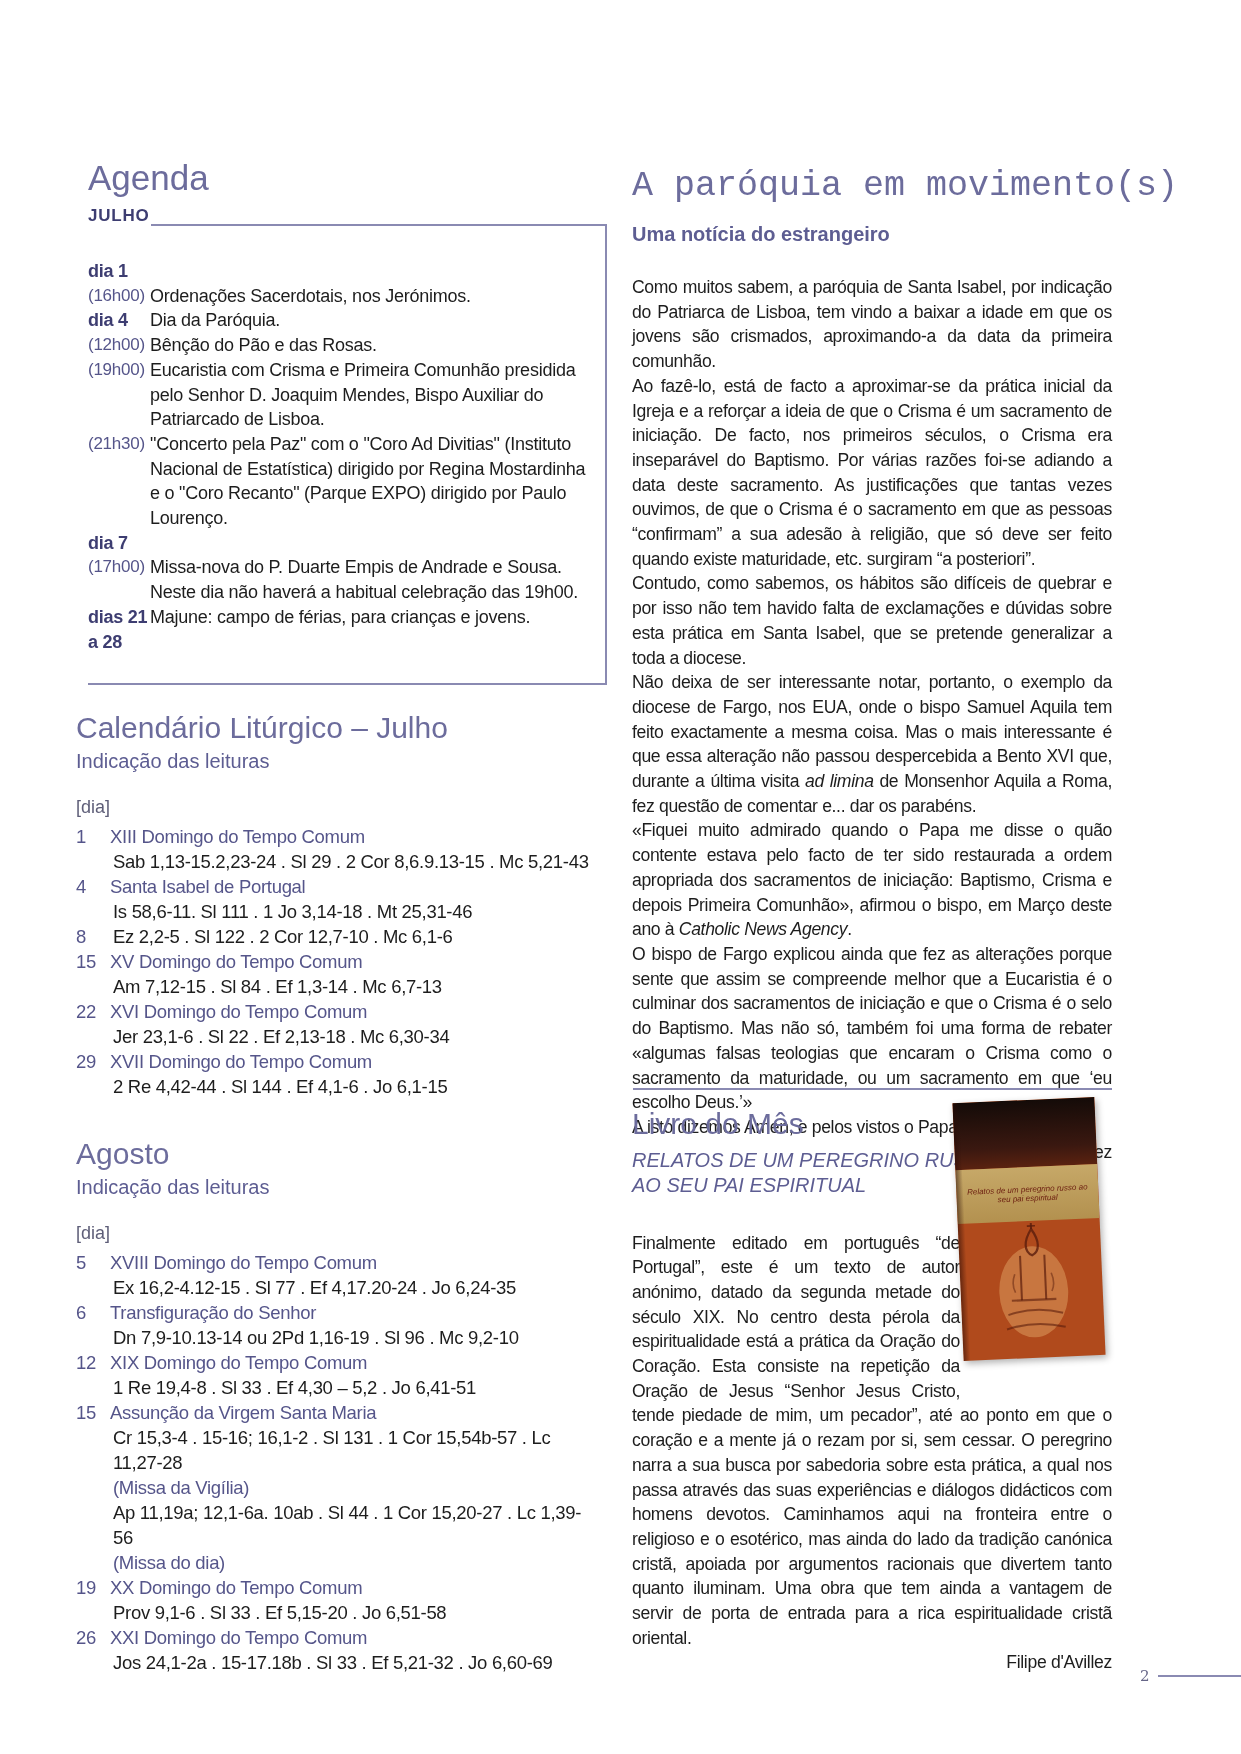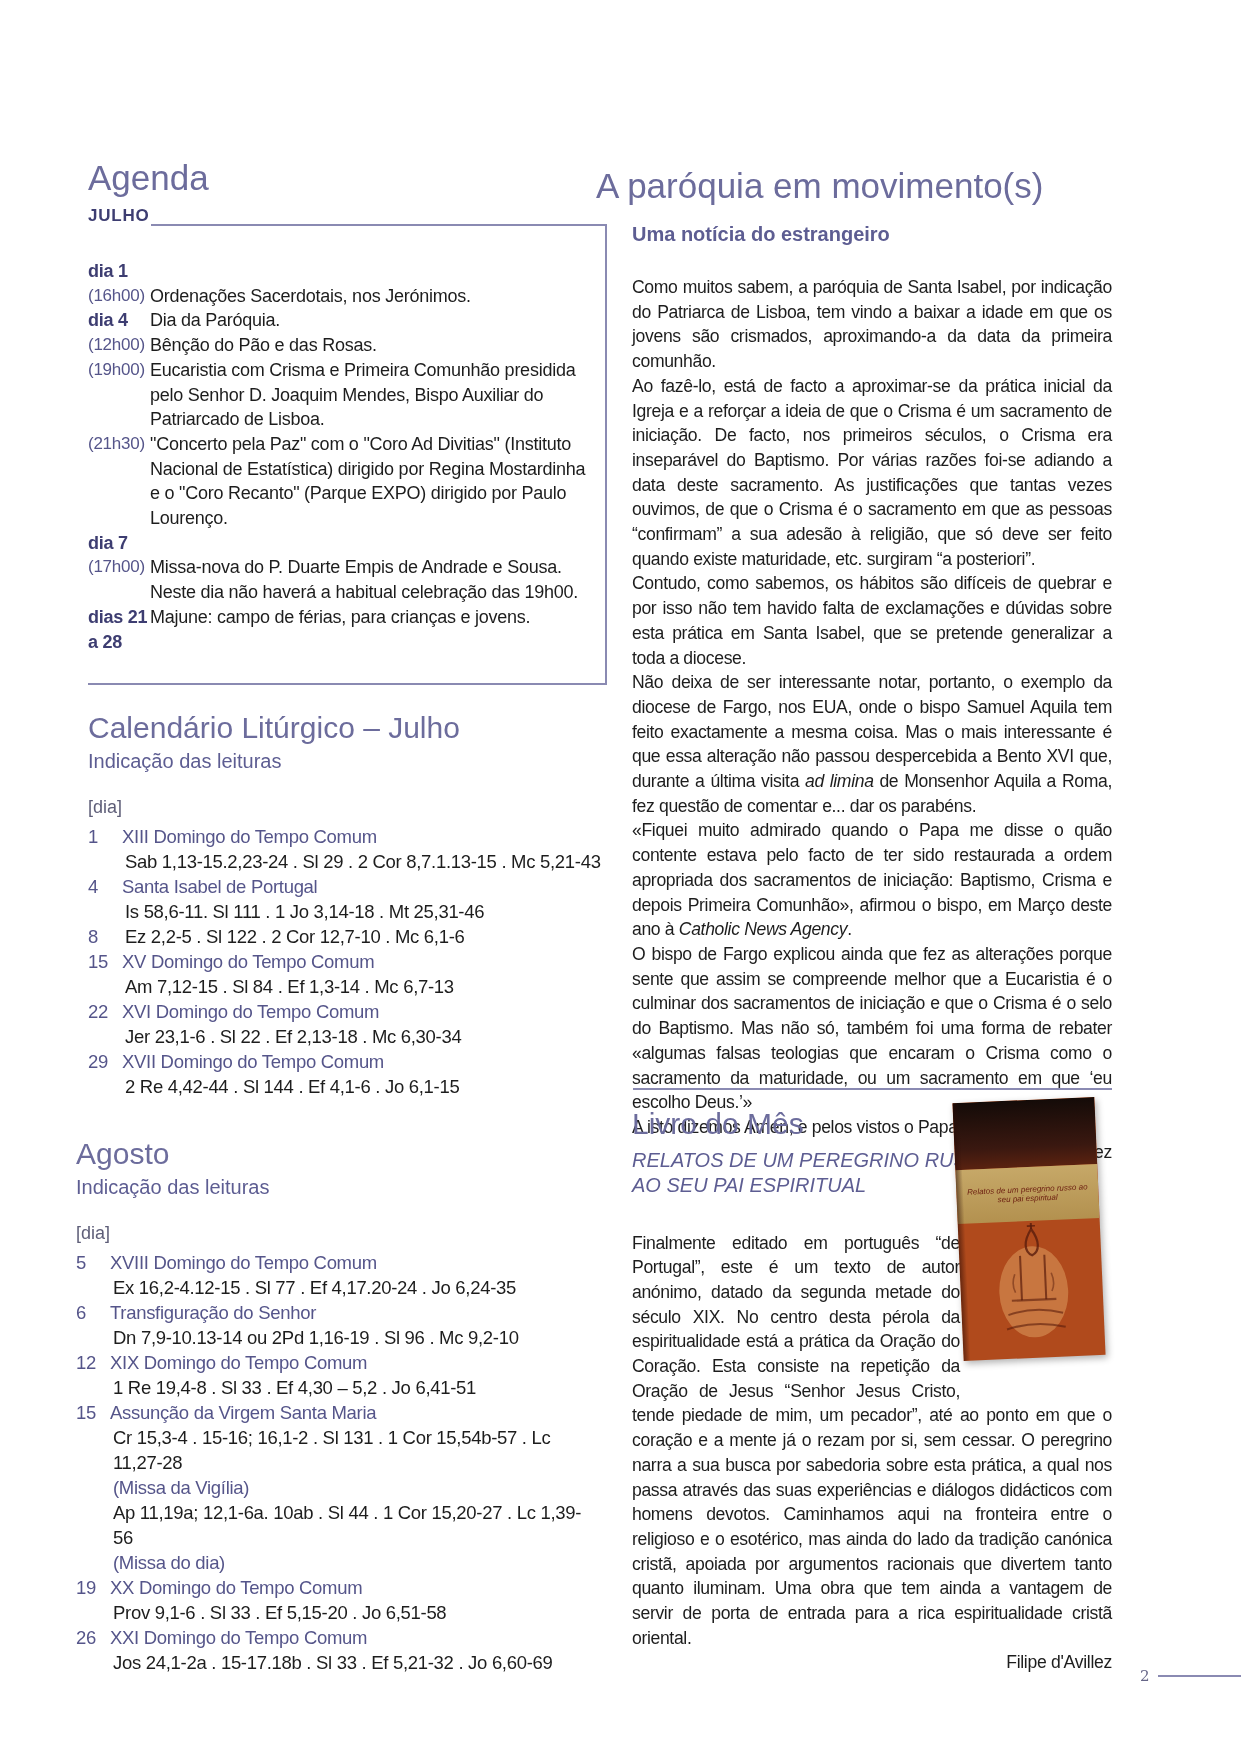--- a/index.html
+++ b/index.html
@@ -86,29 +86,29 @@
     <div class="a-row">
         <span class="a-label">(17h00)</span>
         <span class="a-text">Missa-nova do P. Duarte Empis de Andrade e Sousa. Neste dia não haverá a habitual celebração das 19h00.</span>
       </div>
     <div class="a-row">
         <span class="a-label bold">dias 21 a 28</span>
         <span class="a-text">Majune: campo de férias, para crianças e jovens.</span>
       </div>
   </div>
 
-  <div class="c-block" style="left:88px;top:712px;position:absolute;">
+  <div class="c-block" style="left:76px;top:712px;position:absolute;">
     <div class="htitle t30">Calendário Litúrgico – Julho</div>
     <div class="sub20" style="margin-top:5px;">Indicação das leituras</div>
     <div class="dia-hd" style="margin-top:21px;">[dia]</div>
     <div class="c-list">
       <div class="c-entry">
           <span class="c-day">1</span>
           <span class="c-feast">XIII Domingo do Tempo Comum</span>
-          <div class="c-read">Sab 1,13-15.2,23-24 . Sl 29 . 2 Cor 8,7.1.13-15 . Mc 5,21-43</div>
+          <div class="c-read">Sab 1,13-15.2,23-24 . Sl 29 . 2 Cor 8,6.9.13-15 . Mc 5,21-43</div>
         </div>
       <div class="c-entry">
           <span class="c-day">4</span>
           <span class="c-feast">Santa Isabel de Portugal</span>
           <div class="c-read">Is 58,6-11. Sl 111 . 1 Jo 3,14-18 . Mt 25,31-46</div>
         </div>
       <div class="c-entry">
           <span class="c-day">8</span>
           <div class="c-read">Ez 2,2-5 . Sl 122 . 2 Cor 12,7-10 . Mc 6,1-6</div>
         </div>
@@ -164,21 +164,21 @@
           <div class="c-read">Prov 9,1-6 . Sl 33 . Ef 5,15-20 . Jo 6,51-58</div>
         </div>
       <div class="c-entry">
           <span class="c-day">26</span>
           <span class="c-feast">XXI Domingo do Tempo Comum</span>
           <div class="c-read">Jos 24,1-2a . 15-17.18b . Sl 33 . Ef 5,21-32 . Jo 6,60-69</div>
         </div>
     </div>
   </div>
 
-  <div class="abs htitle t35" style="left:596px;top:168px;">A paróquia em movimento(s)</div>
+  <div class="abs htitle t35" style="left:632px;top:168px;font-family:Liberation Mono, monospace;">A paróquia em movimento(s)</div>
   <div class="abs sub20" style="left:632px;top:222px;font-weight:bold;">Uma notícia do estrangeiro</div>
 
   <div class="abs art-body" style="left:632px;top:275px;width:480px;">
     <p><span>Como muitos sabem, a paróquia de Santa Isabel, por indicação do Patriarca de Lisboa, tem vindo a baixar a idade em que os jovens são crismados, aproximando-a da data da primeira comunhão.</span><i></i><span></span></p>
     <p><span>Ao fazê-lo, está de facto a aproximar-se da prática inicial da Igreja e a reforçar a ideia de que o Crisma é um sacramento de iniciação. De facto, nos primeiros séculos, o Crisma era inseparável do Baptismo. Por várias razões foi-se adiando a data deste sacramento. As justificações que tantas vezes ouvimos, de que o Crisma é o sacramento em que as pessoas “confirmam” a sua adesão à religião, que só deve ser feito quando existe maturidade, etc. surgiram “a posteriori”.</span><i></i><span></span></p>
     <p><span>Contudo, como sabemos, os hábitos são difíceis de quebrar e por isso não tem havido falta de exclamações e dúvidas sobre esta prática em Santa Isabel, que se pretende generalizar a toda a diocese.</span><i></i><span></span></p>
     <p><span>Não deixa de ser interessante notar, portanto, o exemplo da diocese de Fargo, nos EUA, onde o bispo Samuel Aquila tem feito exactamente a mesma coisa. Mas o mais interessante é que essa alteração não passou despercebida a Bento XVI que, durante a última visita </span><i>ad limina</i><span> de Monsenhor Aquila a Roma, fez questão de comentar e... dar os parabéns.</span></p>
     <p><span>«Fiquei muito admirado quando o Papa me disse o quão contente estava pelo facto de ter sido restaurada a ordem apropriada dos sacramentos de iniciação: Baptismo, Crisma e depois Primeira Comunhão», afirmou o bispo, em Março deste ano à </span><i>Catholic News Agency</i><span>.</span></p>
     <p><span>O bispo de Fargo explicou ainda que fez as alterações porque sente que assim se compreende melhor que a Eucaristia é o culminar dos sacramentos de iniciação e que o Crisma é o selo do Baptismo. Mas não só, também foi uma forma de rebater «algumas falsas teologias que encaram o Crisma como o sacramento da maturidade, ou um sacramento em que ‘eu escolho Deus.’»</span><i></i><span></span></p>
     <p><span>A isto dizemos Amen, e pelos vistos o Papa também.</span><i></i><span></span></p>

